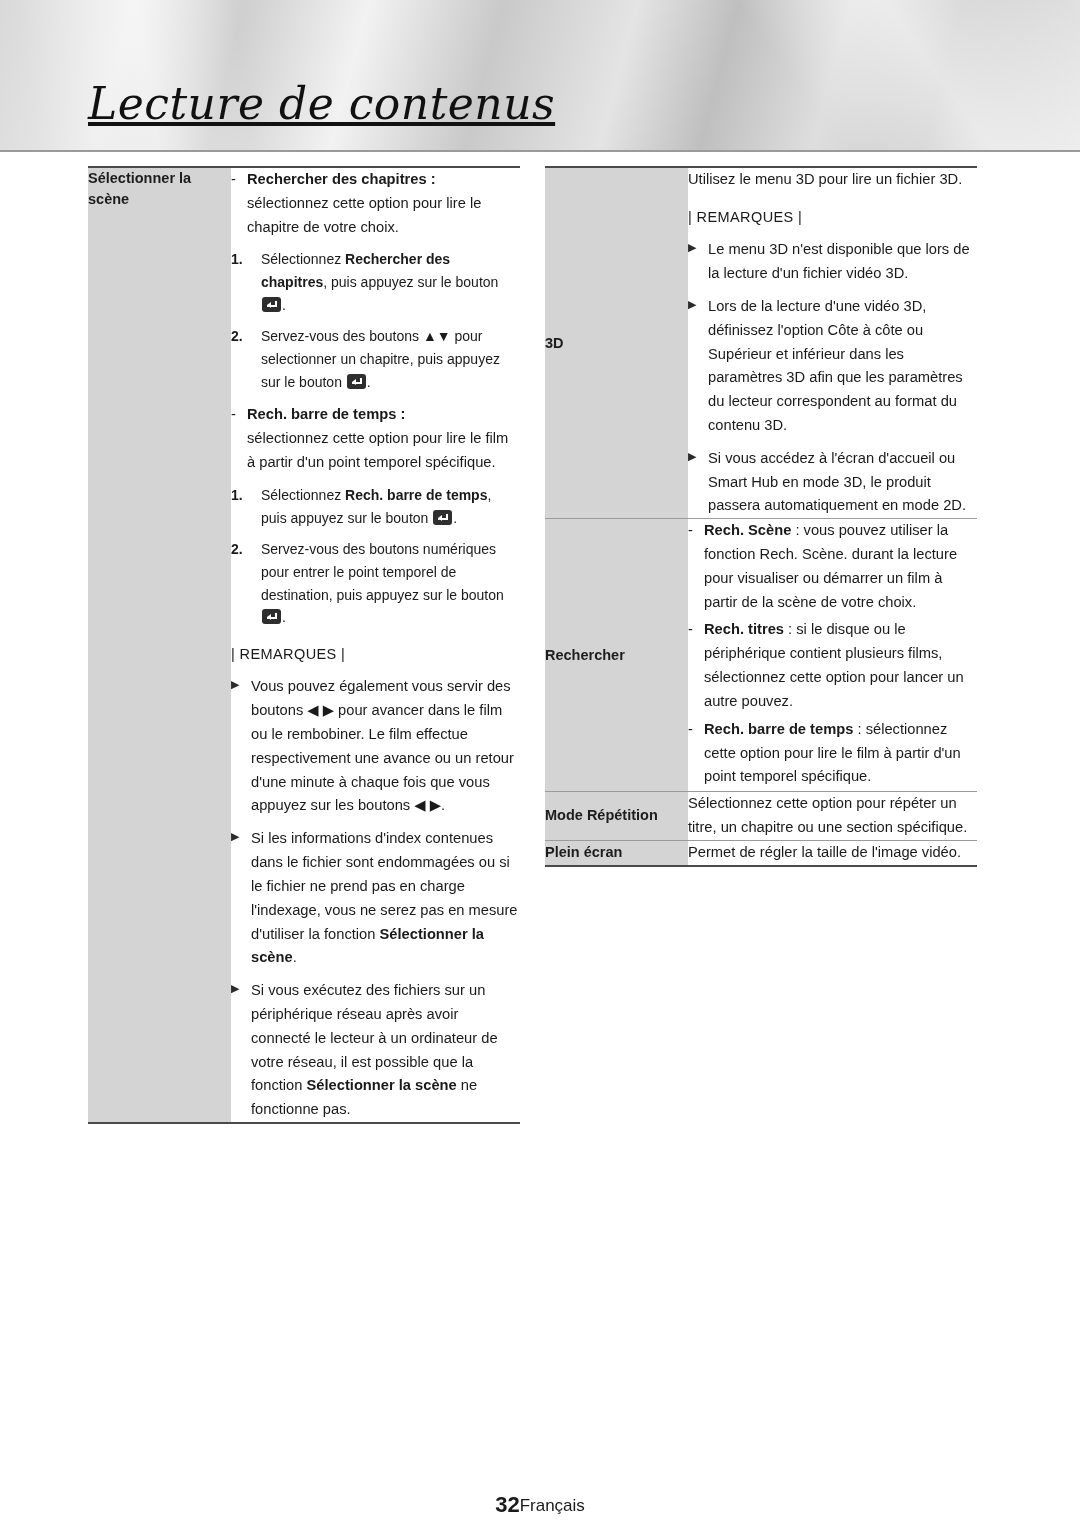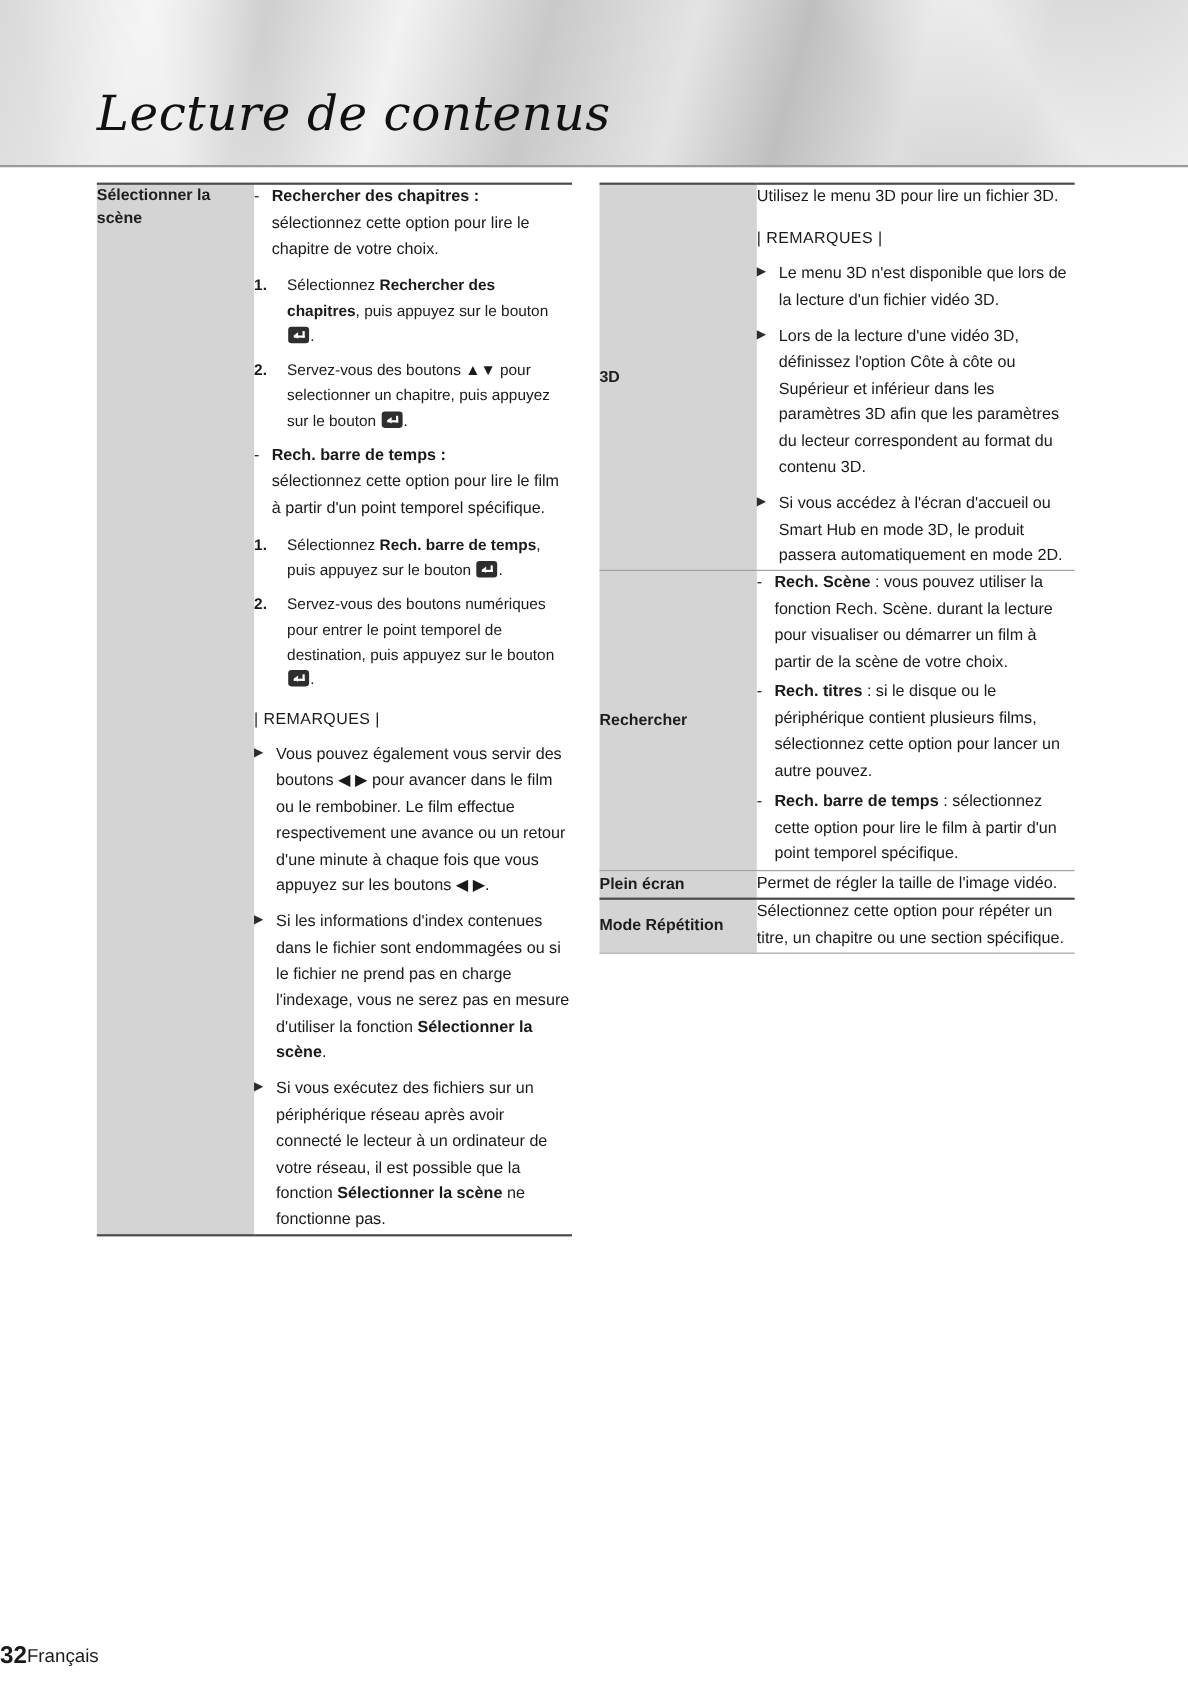--- a/index.html
+++ b/index.html
@@ -54,20 +54,21 @@
     position: absolute;
     left: 88px;
     top: 78px;
     font-family: "DejaVu Serif", serif;
     font-style: italic;
     font-size: 44px;
     font-weight: 400;
     letter-spacing: 0.5px;
     color: #111;
     white-space: nowrap;
+    text-decoration: underline;
   }
 
   
   .page {
     position: absolute;
     left: 0; top: 152px;
     width: 1080px;
     height: 1380px;
   }
 
@@ -202,20 +203,21 @@
   }
 
   .arrow { letter-spacing: 0px; }
 
   
   .footer {
     position: absolute;
     left: 0;
     top: 1340px;
     width: 1080px;
+    text-align: center;
     font-size: 17px;
   }
   .footer .pg {
     font-weight: bold;
     font-size: 22px;
     vertical-align: -1px;
   }
   .footer .lang {
     font-size: 17px;
   }
@@ -335,34 +337,34 @@
           </div>
           <div class="dash-item" style="margin-top:4px">
             <span class="dash">-</span>
             <span class="b">Rech. barre de temps</span><span> : sélectionnez cette option pour lire le film à partir d'un point temporel spécifique.</span>
           </div>
         </td>
       </tr>
 
 
       <tr>
+        <td class="cell-label rule-thin-bottom" style="vertical-align:middle">
+          <span>Mode Répétition</span>
+        </td>
+        <td class="cell-body rule-thin-bottom" style="vertical-align:middle">
+          <span>Sélectionnez cette option pour répéter un titre, un chapitre ou une section spécifique.</span>
+        </td>
+      </tr>
+
+      <tr>
         <td class="cell-label rule-bottom" style="vertical-align:middle">
           <span>Plein écran</span>
         </td>
         <td class="cell-body rule-bottom" style="vertical-align:middle">
           <span>Permet de régler la taille de l'image vidéo.</span>
-        </td>
-      </tr>
-
-      <tr>
-        <td class="cell-label rule-thin-bottom" style="vertical-align:middle">
-          <span>Mode Répétition</span>
-        </td>
-        <td class="cell-body rule-thin-bottom" style="vertical-align:middle">
-          <span>Sélectionnez cette option pour répéter un titre, un chapitre ou une section spécifique.</span>
         </td>
       </tr>
 
     </tbody>
       </table>
   </div>
 
   <div class="footer">
     <span class="pg">32</span><span class="lang">Français</span>
   </div>

